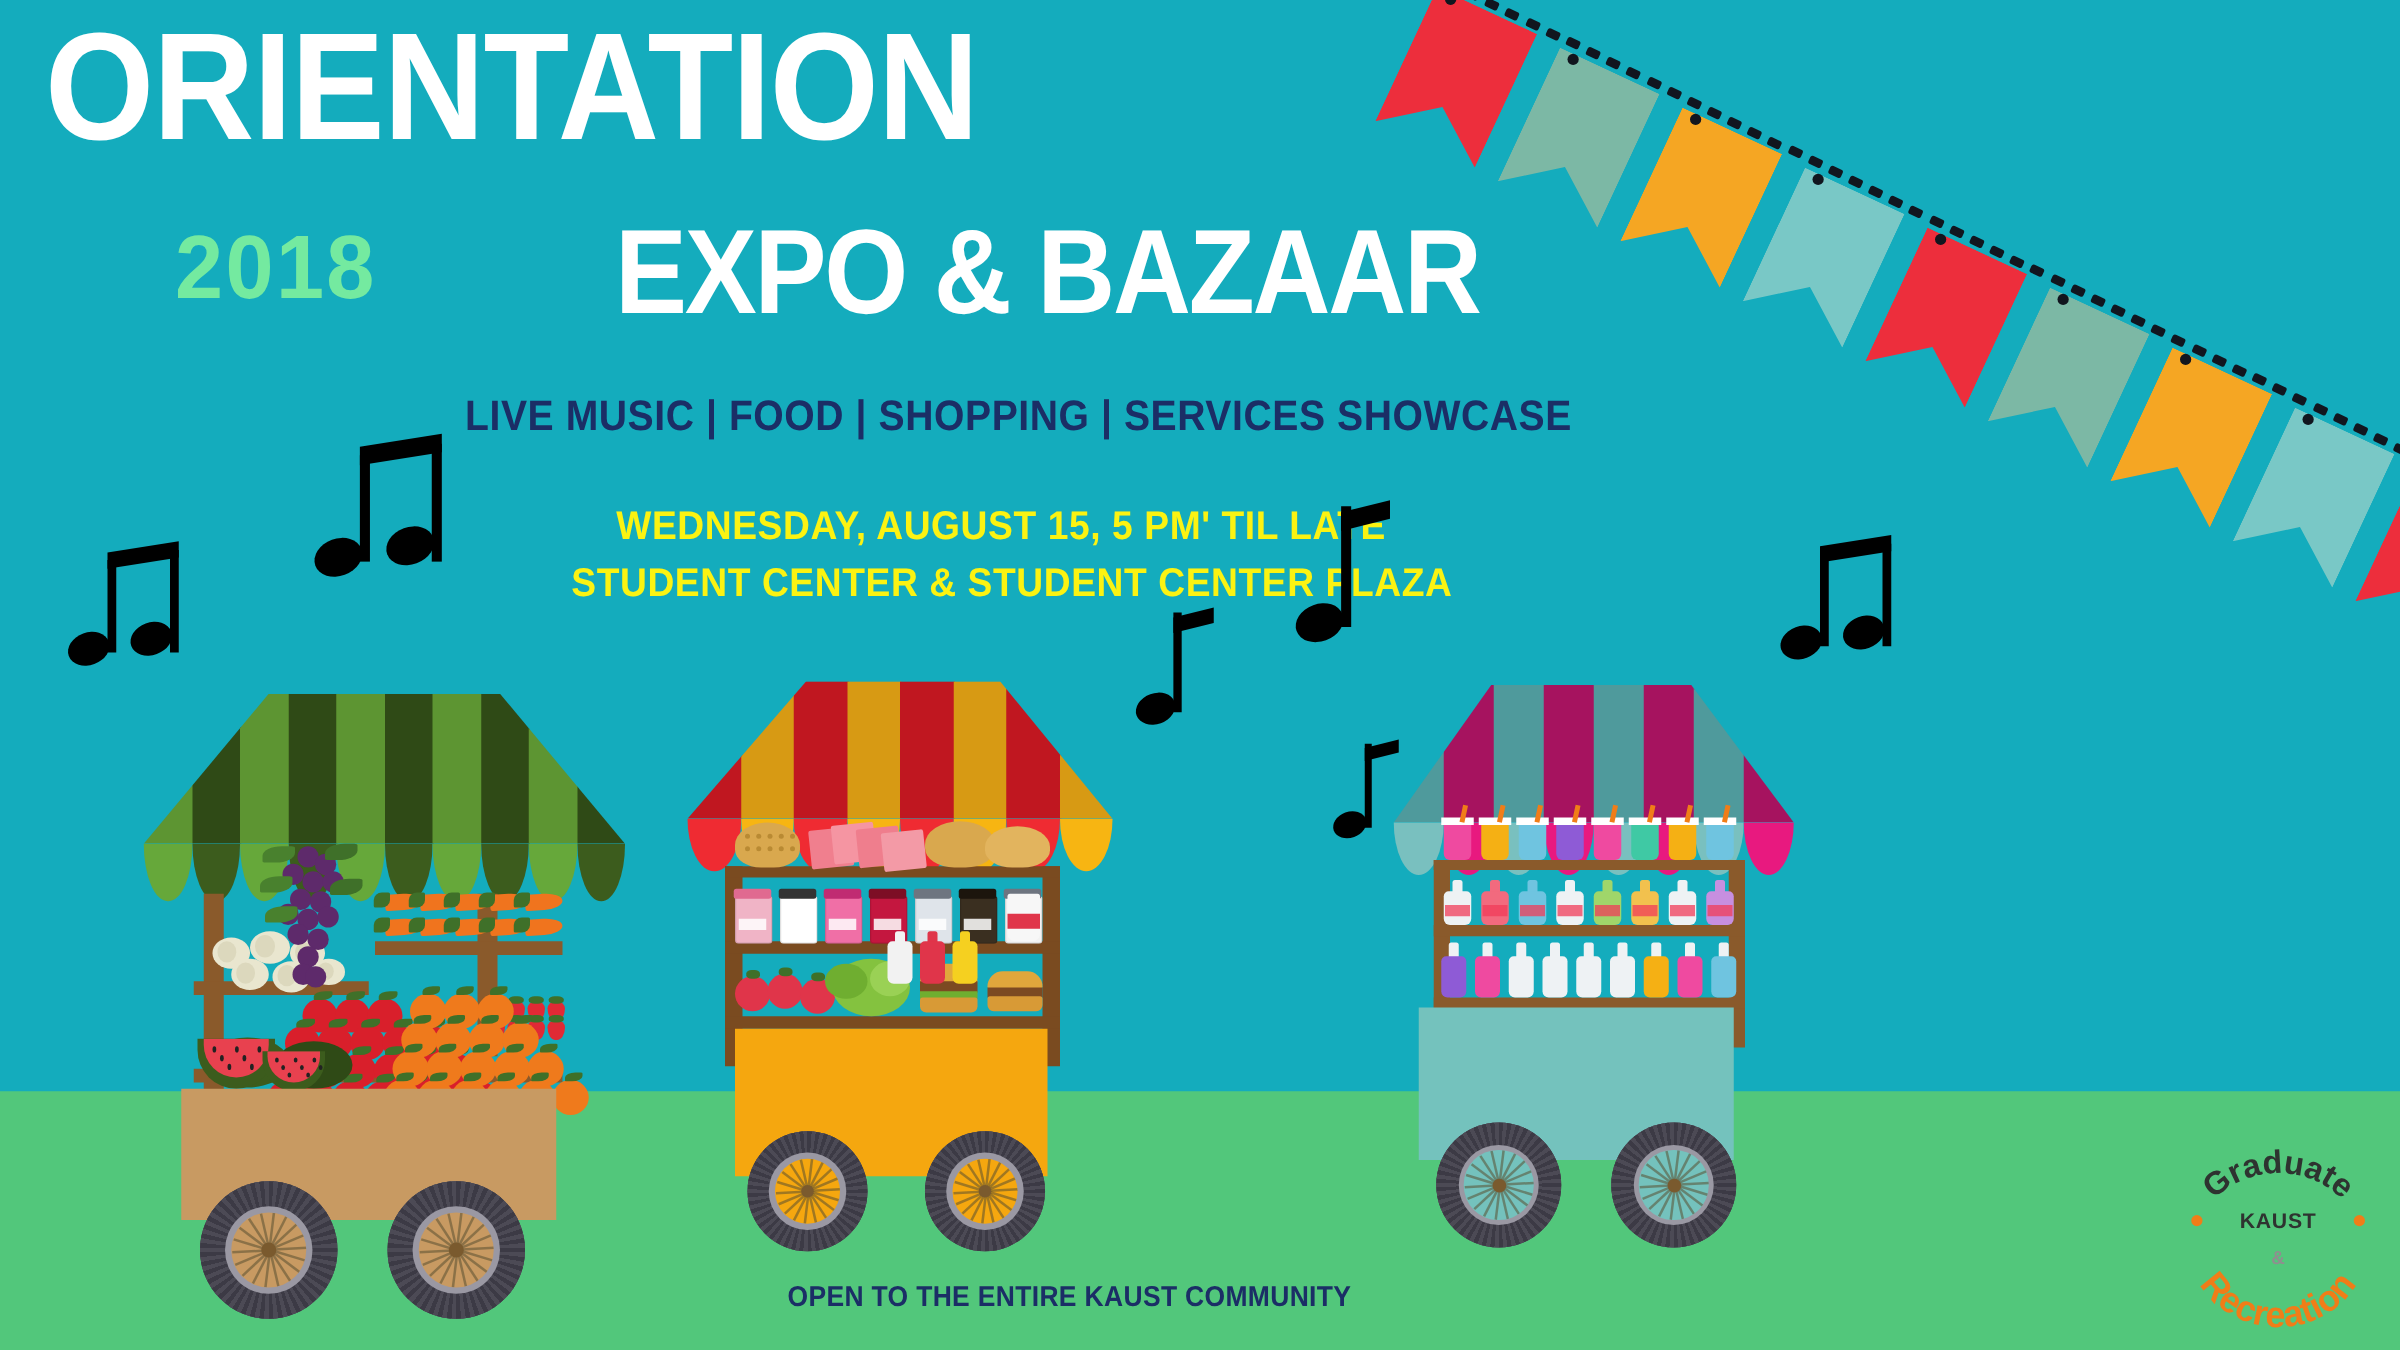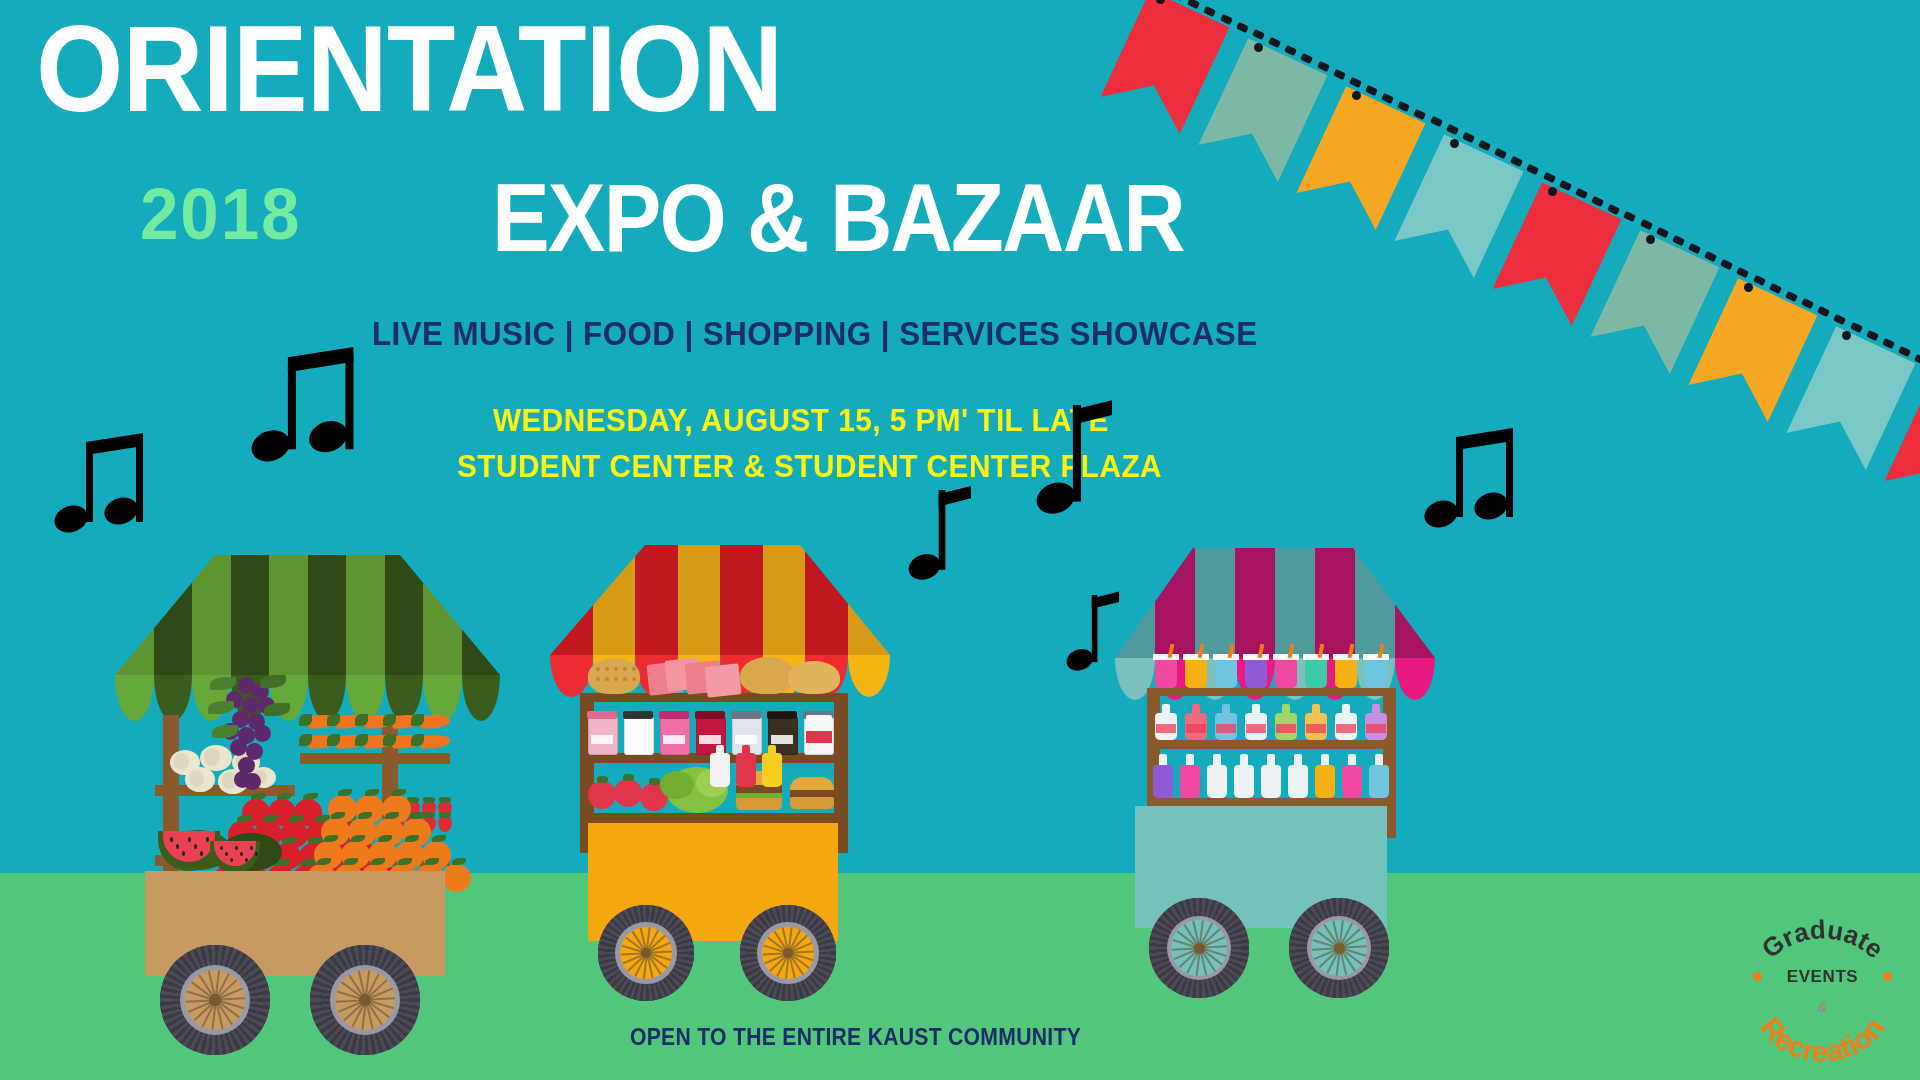--- a/index.html
+++ b/index.html
@@ -843,19 +843,19 @@
         <path id="arcTop" d="M 20,98 A 68,62 0 0 1 155,98" fill="none"></path>
         <path id="arcBot" d="M 18,112 A 70,62 0 0 0 157,112" fill="none"></path>
       </defs>
       <text font-family="Liberation Sans, sans-serif" font-size="26" font-weight="700" fill="#2e3330">
         <textPath href="#arcTop" startOffset="50%" text-anchor="middle" id="logoTop">Graduate</textPath>
       </text>
       <text font-family="Liberation Sans, sans-serif" font-size="29" font-weight="700" fill="#f07d18">
         <textPath href="#arcBot" startOffset="50%" text-anchor="middle" id="logoBot">Recreation</textPath>
       </text>
     </svg>
-    <div class="badge-events">EVENTS</div>
+    <div class="badge-events">KAUST</div>
     <div class="badge-amp">&amp;</div>
     <div class="bdot" style="left:18px;top:77px;"></div>
     <div class="bdot" style="left:148px;top:77px;"></div>
   </div>
 
 </div>
 
 </body></html>

